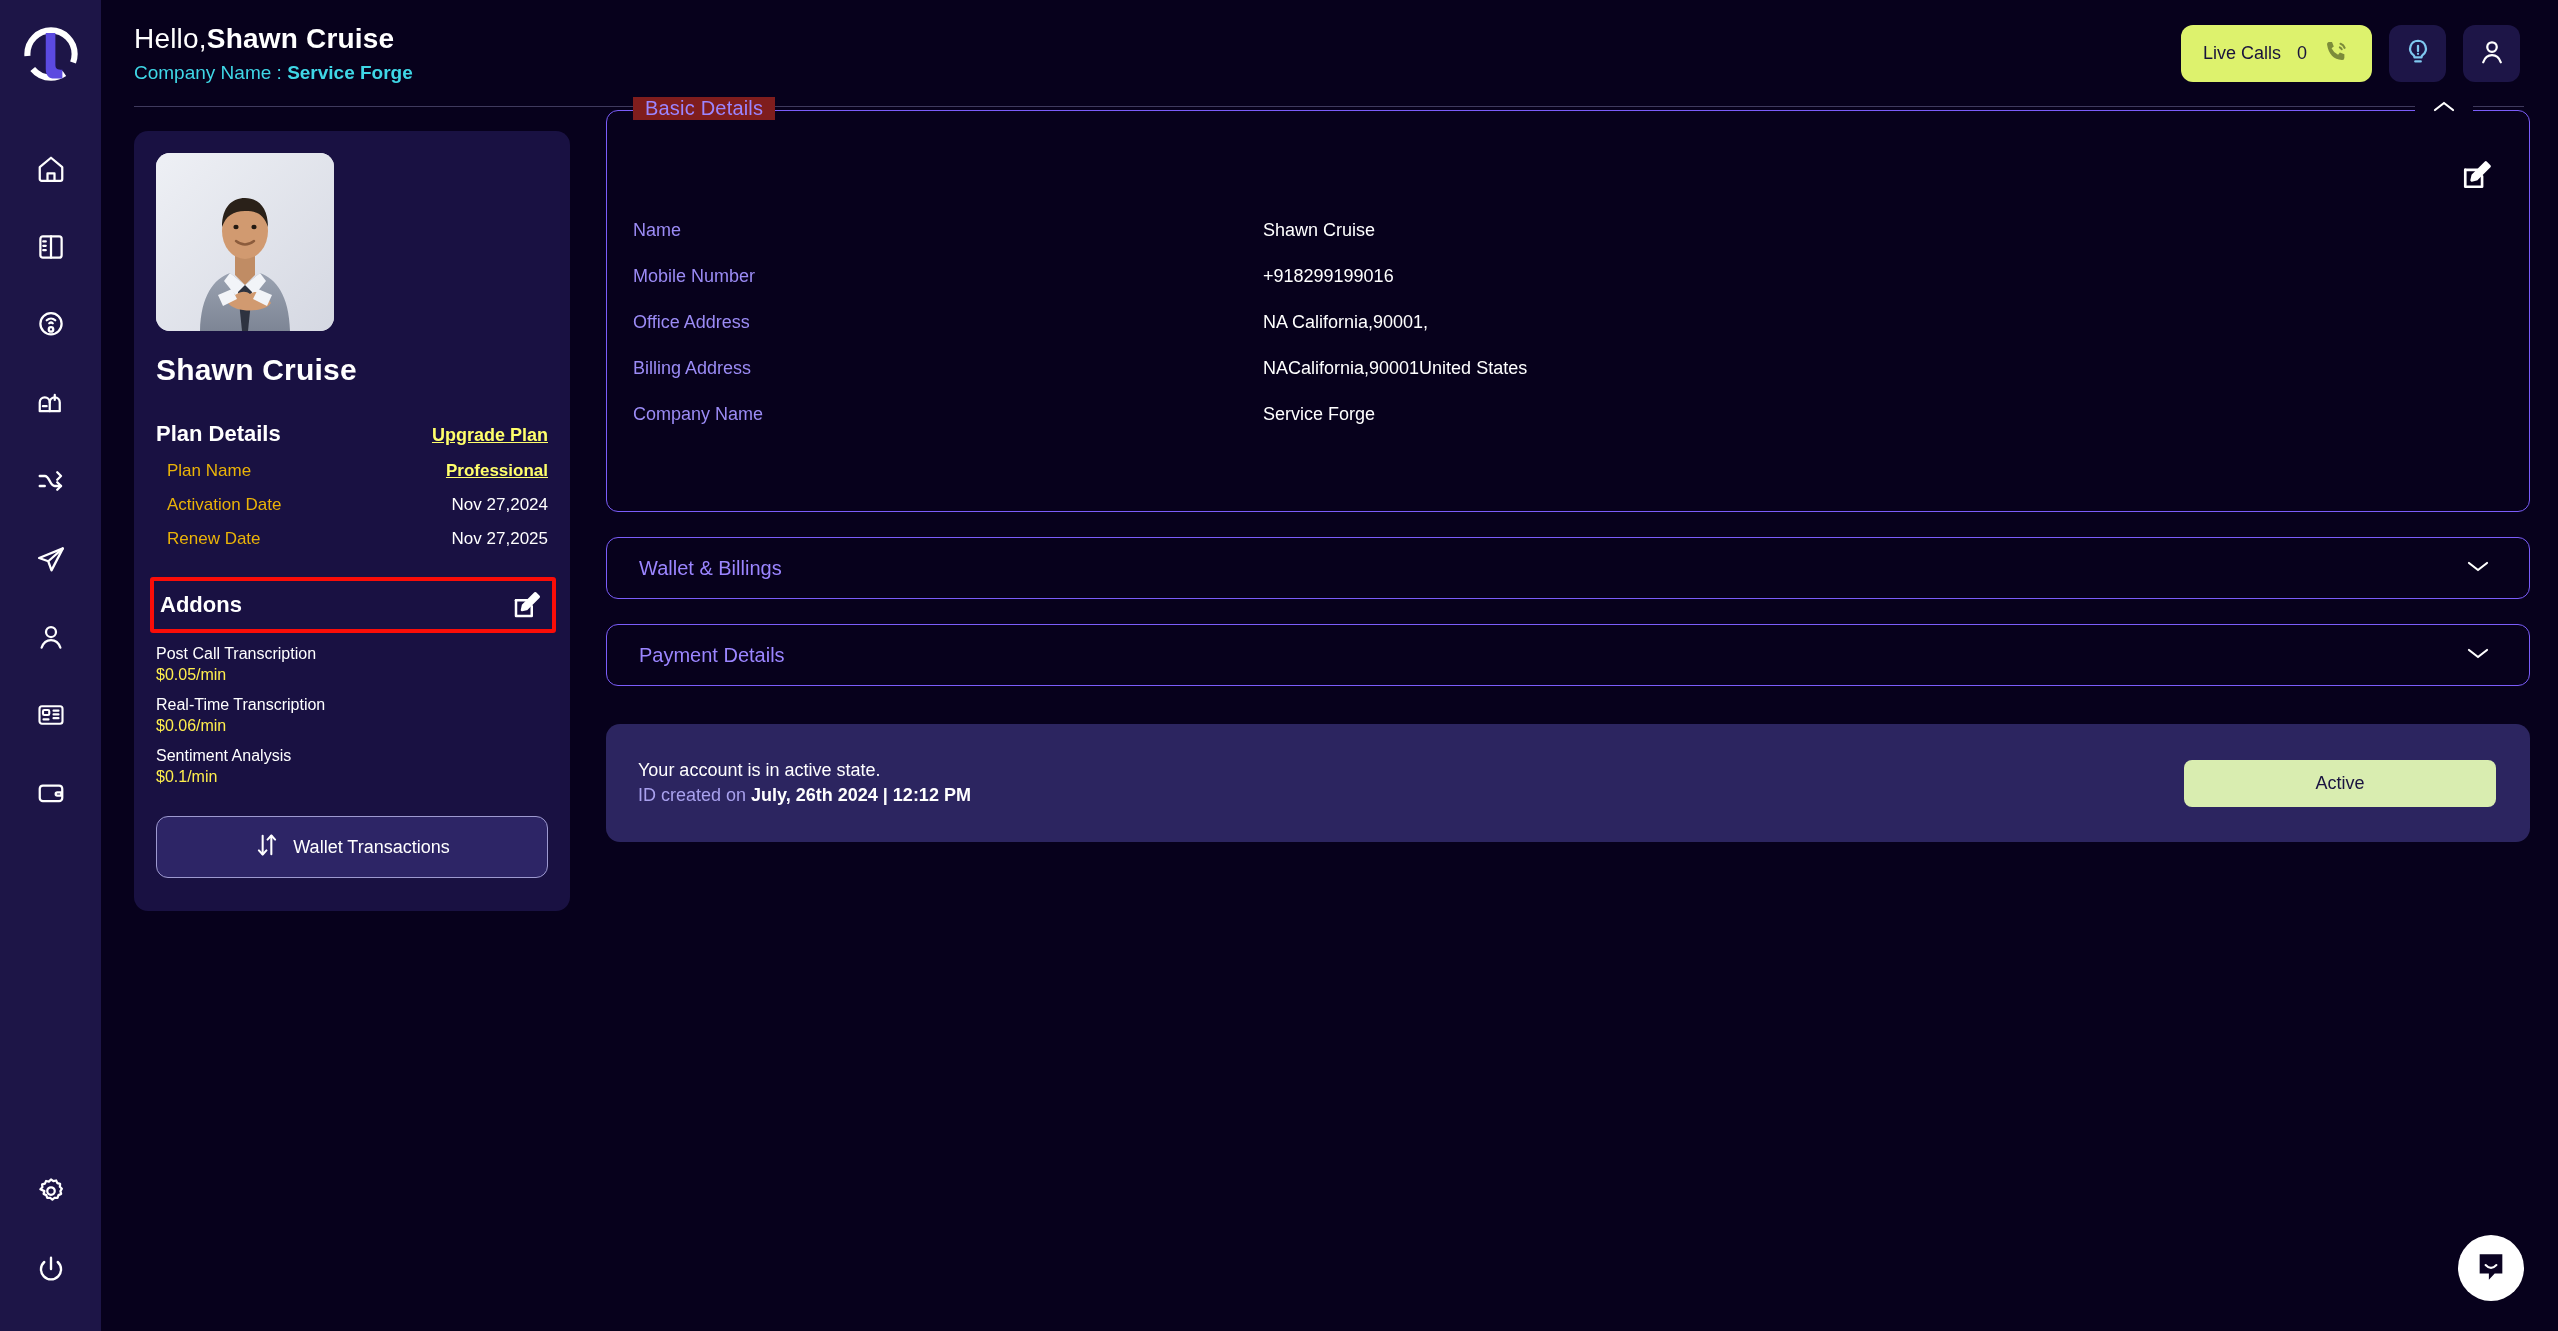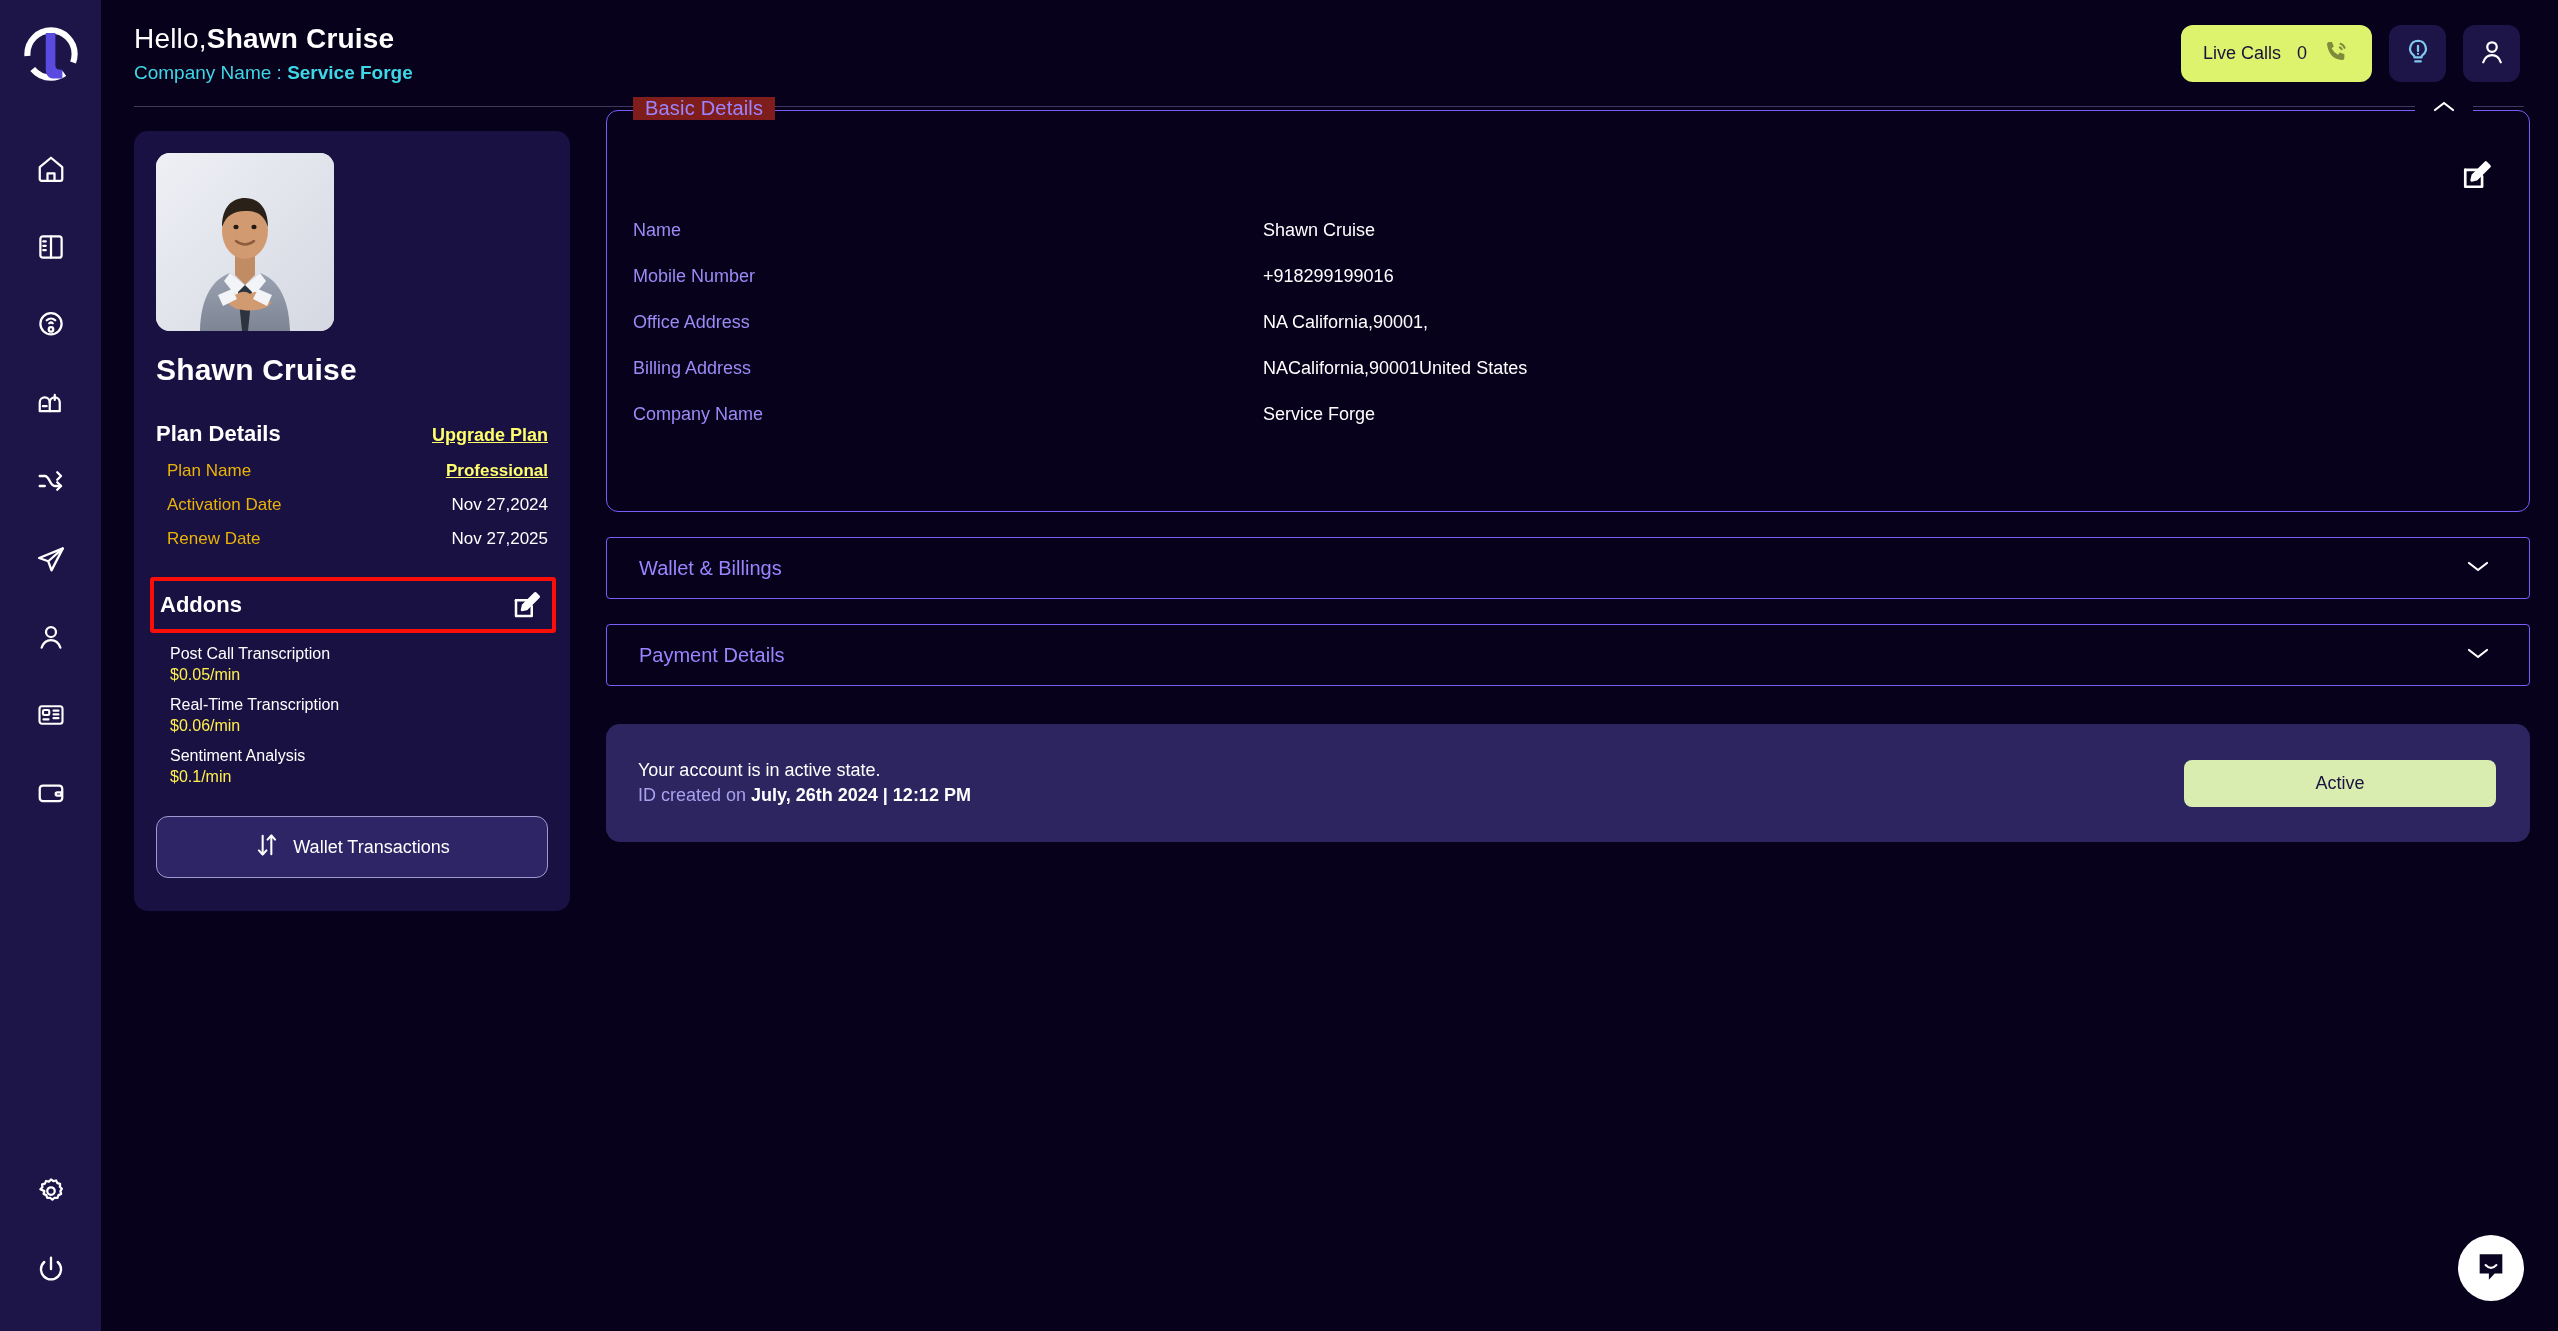--- a/index.html
+++ b/index.html
@@ -108,21 +108,21 @@
     position: relative; margin-top: 28px;
     border: 4px solid #fb0d08; border-radius: 3px;
     height: 56px; display: flex; align-items: center; justify-content: space-between;
     padding: 0 10px 0 6px;
     margin-left: -6px; margin-right: -8px;
   }
   .addons-title { font-size: 22px; font-weight: 700; color: #ffffff; }
   .addons-edit { width: 30px; height: 30px; cursor: pointer; }
   .addons-edit svg { width: 30px; height: 30px; display: block; }
 
-  .addon-item { margin-top: 12px; margin-left: 14px; }
+  .addon-item { margin-top: 12px; }
   .addon-item:first-of-type { margin-top: 13px; }
   .addon-name { font-size: 16px; color: #ffffff; }
   .addon-price { font-size: 16px; color: #ffef4d; margin-top: 3px; }
 
   .wallet-btn {
     margin-top: 30px; width: 100%; height: 62px;
     background: #2d2566; border: 1px solid #9e9ad0; border-radius: 12px;
     color: #ffffff; font-size: 18px; font-weight: 500;
     display: flex; align-items: center; justify-content: center; gap: 13px;
     cursor: pointer; font-family: "Liberation Sans", sans-serif;
@@ -157,21 +157,21 @@
 
   .details-list { padding: 96px 0 0 0; }
   .detail-row {
     display: flex; align-items: center; height: 46px; padding-left: 26px;
   }
   .detail-label { width: 630px; font-size: 18px; color: #9b8bf5; }
   .detail-value { font-size: 18px; color: #ffffff; }
 
   .collapsed-panel {
     position: relative; height: 62px; margin-top: 25px;
-    border: 1px solid #7b5dfa; border-radius: 4px;
+    border: 1px solid #7b5dfa; border-radius: 12px;
     display: flex; align-items: center; justify-content: space-between;
     padding: 0 38px 0 32px; cursor: pointer;
   }
   .collapsed-title { font-size: 20px; color: #9b85ff; }
   .collapsed-panel svg { width: 26px; height: 16px; }
 
   .status-card {
     margin-top: 38px; height: 118px;
     background: #2c2560; border-radius: 14px;
     display: flex; align-items: center; justify-content: space-between;

